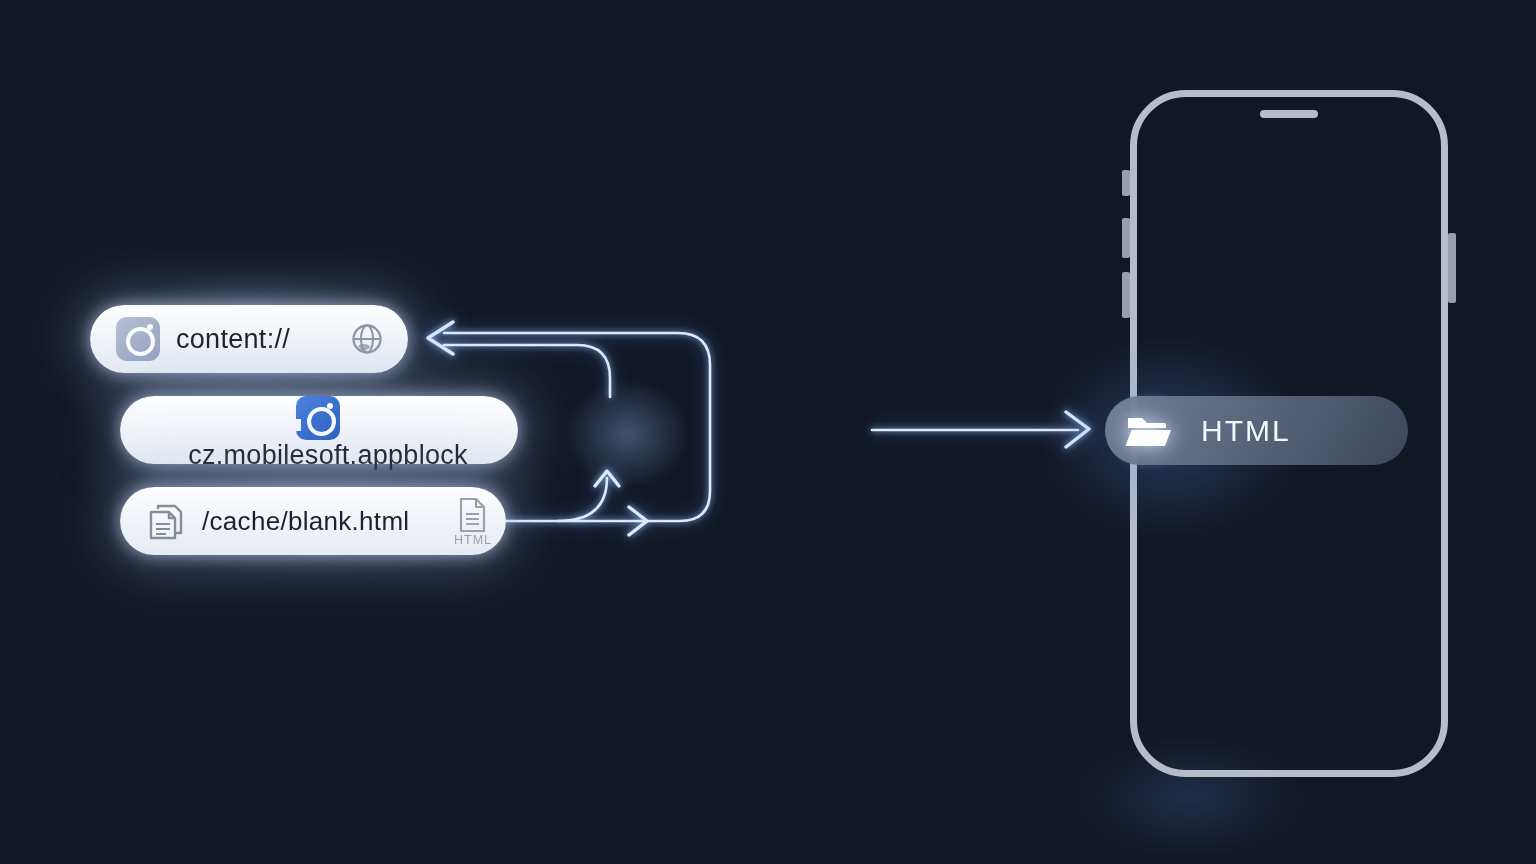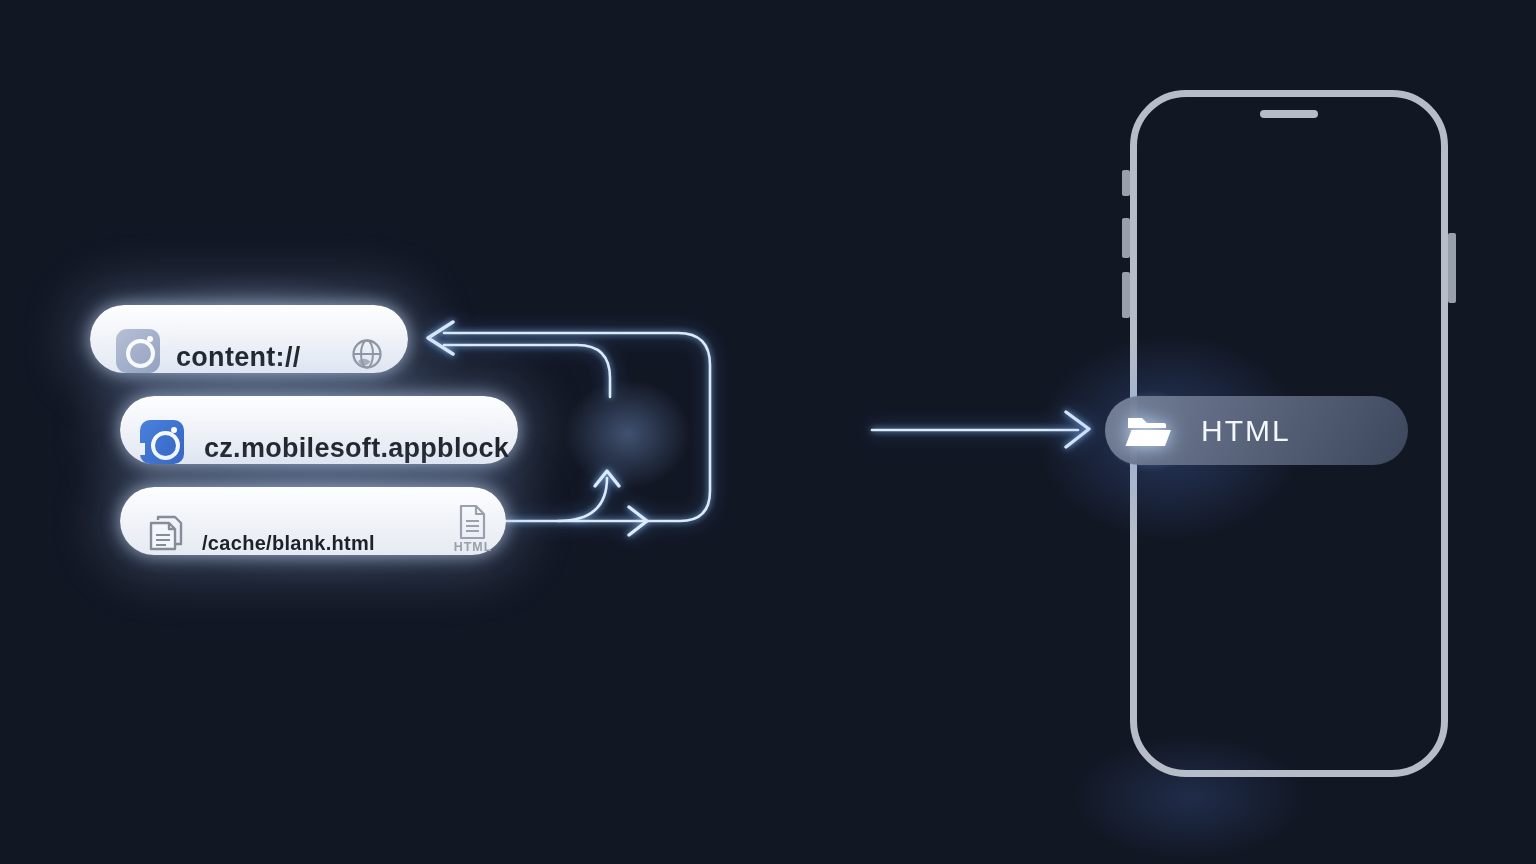--- a/index.html
+++ b/index.html
@@ -11,31 +11,31 @@
   .glow-fp{left:540px;top:358px;width:175px;height:152px;background:radial-gradient(closest-side,rgba(150,190,255,.35),rgba(150,190,255,0) 72%);}
   .glow-html-ambient{left:985px;top:295px;width:370px;height:285px;background:radial-gradient(closest-side,rgba(85,130,225,.30),rgba(85,130,225,0) 72%);z-index:3;}
   .glow-folder{left:1088px;top:376px;width:124px;height:110px;background:radial-gradient(closest-side,rgba(140,180,255,.65),rgba(140,180,255,0) 75%);z-index:3;}
   .glow-phone-bottom{left:1035px;top:715px;width:310px;height:165px;background:radial-gradient(closest-side,rgba(85,130,225,.20),rgba(85,130,225,0) 75%);}
 
   .lines{position:absolute;left:0;top:0;z-index:1;
          filter:drop-shadow(0 0 3px rgba(150,200,255,.9)) drop-shadow(0 0 9px rgba(100,160,255,.45));}
   .lines path{stroke:#dcebfc;stroke-width:2.6;fill:none;stroke-linecap:round;stroke-linejoin:round;}
   .lines path.ah{stroke-width:3.4;}
 
-  .pill{position:absolute;display:flex;align-items:flex-end;z-index:2;border-radius:34px;
+  .pill{position:absolute;display:flex;align-items:center;z-index:2;border-radius:34px;
         background:linear-gradient(180deg,#fdfeff 0%,#eef1f7 60%,#e6ebf3 100%);
-        color:#1e2127;font-size:27px;font-weight:700;letter-spacing:.3px;
+        color:#1e2127;font-size:27px;font-weight:400;letter-spacing:.3px;
         box-shadow:0 0 16px 2px rgba(200,218,248,.55),0 0 55px 14px rgba(158,188,240,.30);}
   .pill-content{left:90px;top:305px;width:318px;height:68px;padding:0 22px 0 26px;box-sizing:border-box;}
-  .pill-package{left:120px;top:396px;width:398px;height:68px;padding:0 22px 0 20px;box-sizing:border-box;}
+  .pill-package{left:120px;top:396px;width:398px;height:68px;padding:0 22px 0 20px;box-sizing:border-box;flex-direction:column;}
   .pill-cache{left:120px;top:487px;width:386px;height:68px;padding:0 12px 0 22px;box-sizing:border-box;}
   .pill .lbl{white-space:nowrap;}
   .pill-content .lbl{margin-left:16px;}
   .pill-package .lbl{margin-left:20px;}
-  .pill-cache .lbl{margin-left:14px;font-size:20px;}
+  .pill-cache .lbl{margin-left:14px;font-size:26px;}
   .mla{margin-left:auto;}
 
   .appicon{position:relative;width:44px;height:44px;border-radius:11px;flex:0 0 auto;}
   .appicon-gray{background:linear-gradient(140deg,#b7c1d6,#93a0bf);}
   .appicon-blue{border-radius:10px;background:linear-gradient(140deg,#4c82dd,#2c5fc0);}
   .appicon::before{content:"";position:absolute;left:50%;top:50%;width:21px;height:21px;margin:-12.5px 0 0 -12.5px;
         border:4.5px solid #ffffff;border-radius:50%;opacity:.96;}
   .appicon::after{content:"";position:absolute;top:7px;right:7px;width:6px;height:6px;border-radius:50%;background:#fff;}
   .appicon-blue::before{margin:-11.5px 0 0 -11.5px;}
   .appicon-blue .notch{position:absolute;left:0;bottom:9px;width:5px;height:12px;background:#f0f3f9;}

